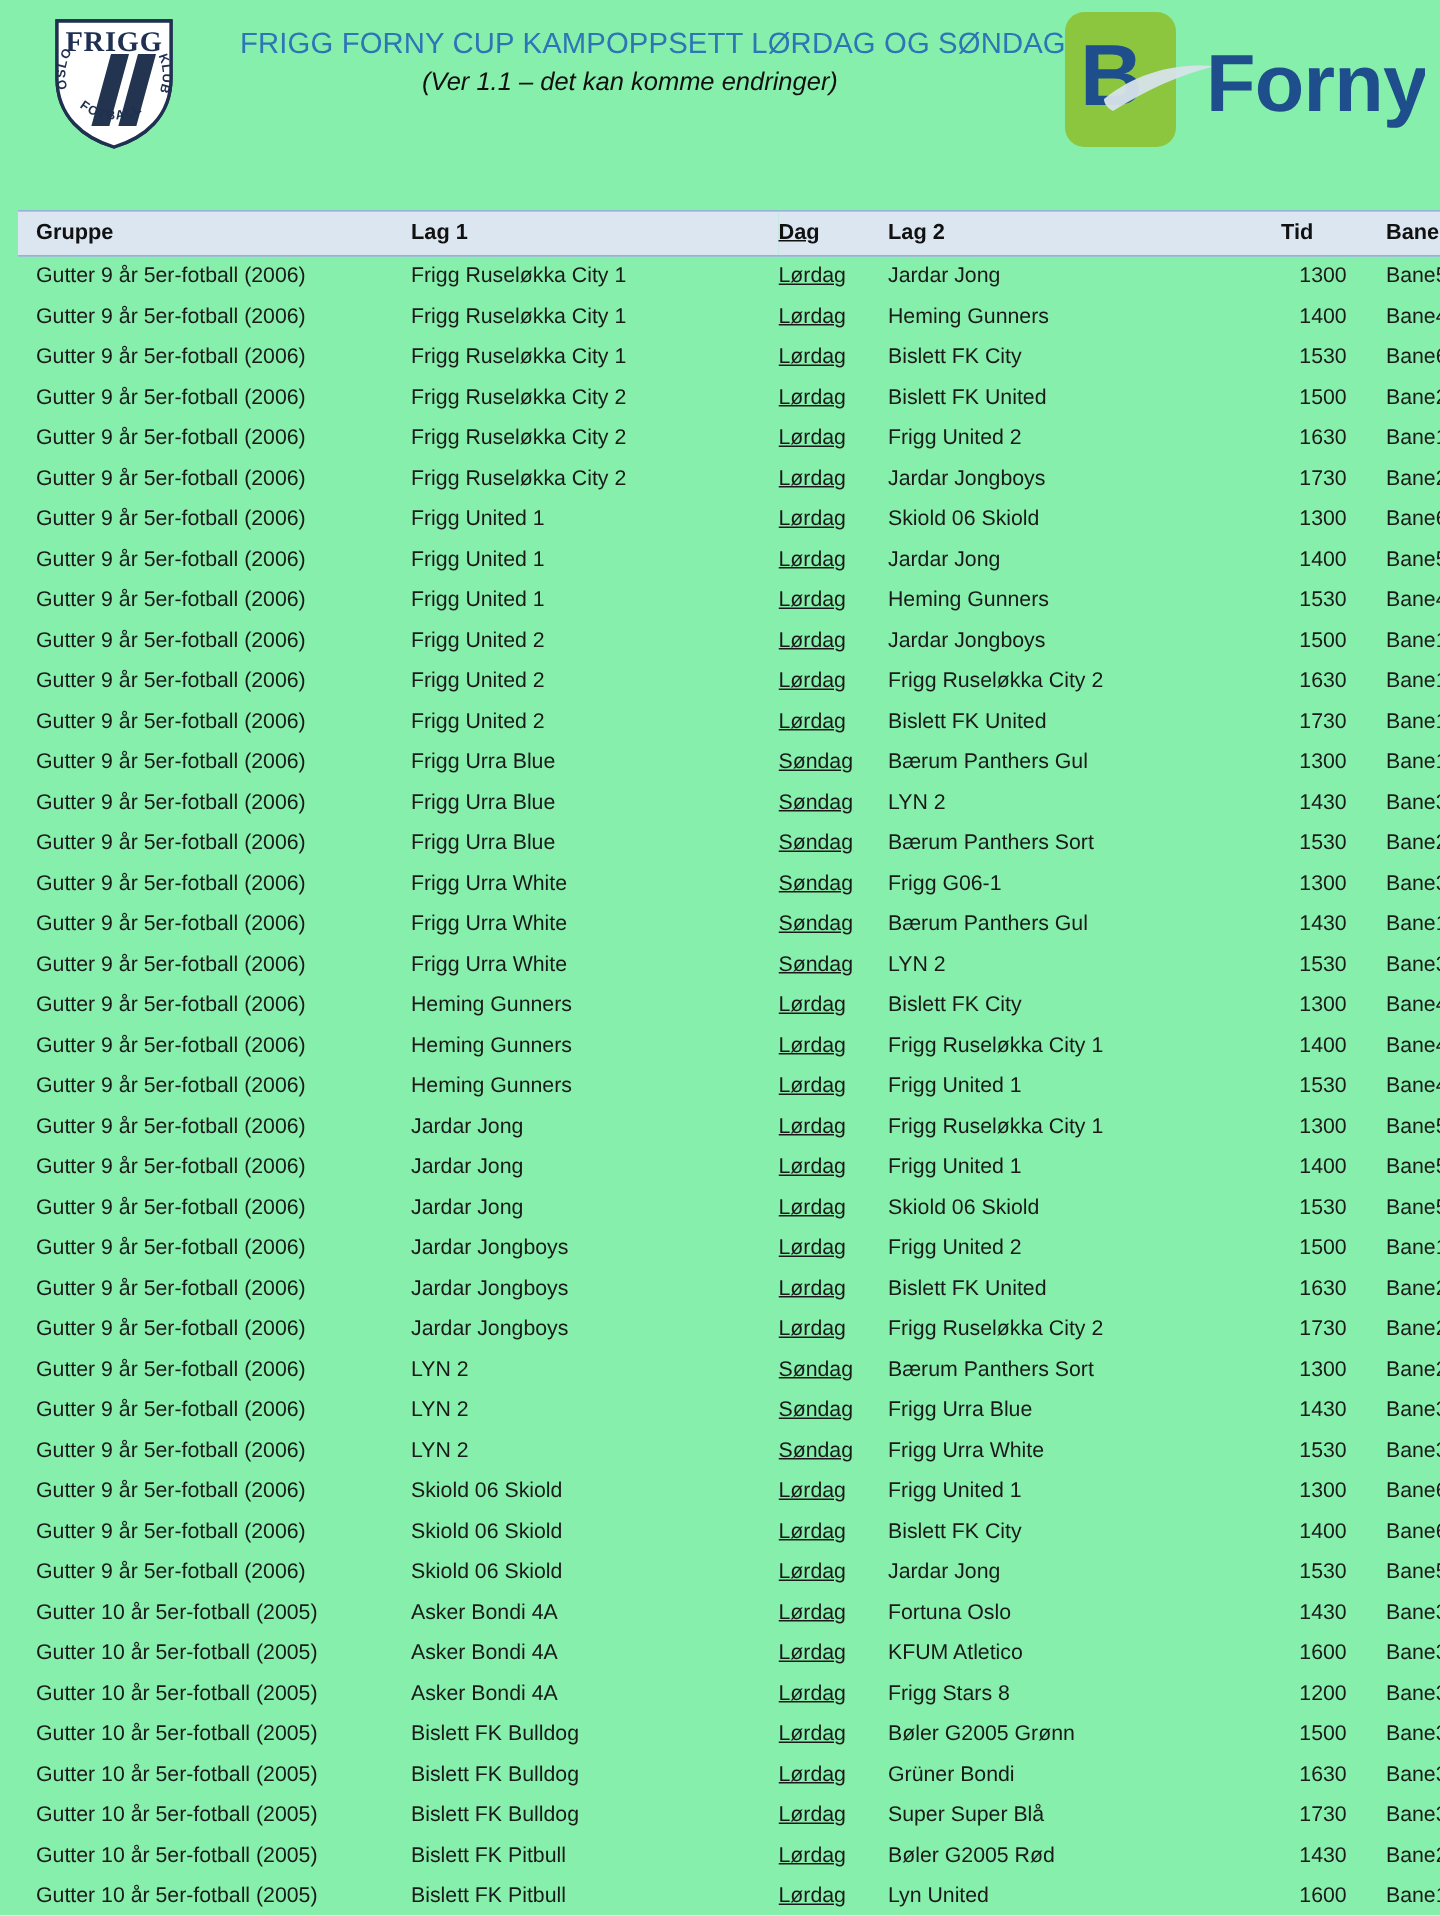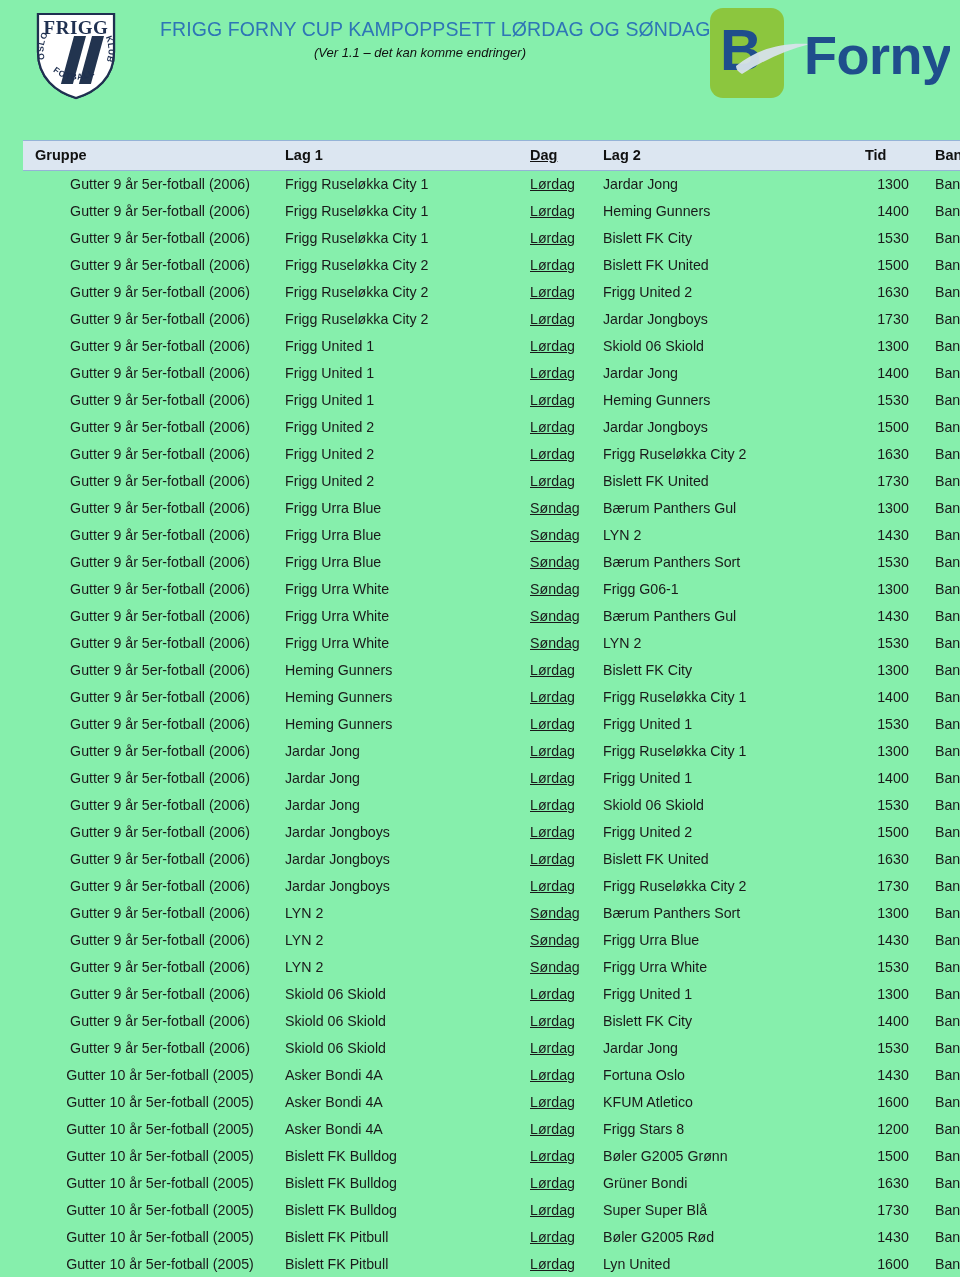--- a/index.html
+++ b/index.html
@@ -37,37 +37,37 @@
   .main-title {
     color: #2e75b6;
     font-size: 19.5px;
     font-weight: 400;
     letter-spacing: 0.1px;
     white-space: nowrap;
     line-height: 1.15;
   }
   .sub-title {
     color: #111111;
-    font-size: 13px;
+    font-size: 17px;
     font-style: italic;
     font-weight: 400;
     margin-top: 5px;
     line-height: 1.2;
     white-space: nowrap;
   }
   .forny-logo {
     position: absolute;
     left: 692px; top: 4px;
     width: 258px; height: 98px;
   }
 
   
   .table-wrap {
     position: absolute;
-    left: 11px; top: 140px;
+    left: 0; top: 140px;
     width: 884px;
   }
   table.sched {
     border-collapse: collapse;
     width: 948px;
     margin-left: 12px;
     table-layout: fixed;
   }
   table.sched thead tr {
     background: #dce6f1;
@@ -85,21 +85,21 @@
   table.sched tbody td {
     font-size: 14.2px;
     color: #1a1a1a;
     padding: 4px 0 4px 0;
     height: 27px;
     white-space: nowrap;
     overflow: hidden;
     vertical-align: middle;
   }
   
-  .c-gruppe { width: 262px; padding-left: 12px !important; text-align: center; }
+  .c-gruppe { width: 262px; padding-left: 12px !important; }
   .c-lag1   { width: 245px; }
   .c-dag    { width: 73px; text-decoration: underline; }
   .c-lag2   { width: 262px; }
   .c-tid    { width: 56px; text-align: center; }
   .c-bane   { width: 62px; padding-left: 14px !important; }
 
   th.c-tid { text-align: right; padding-right: 0 !important; }
   th.c-bane { padding-left: 14px !important; }
 </style>
 </head>

